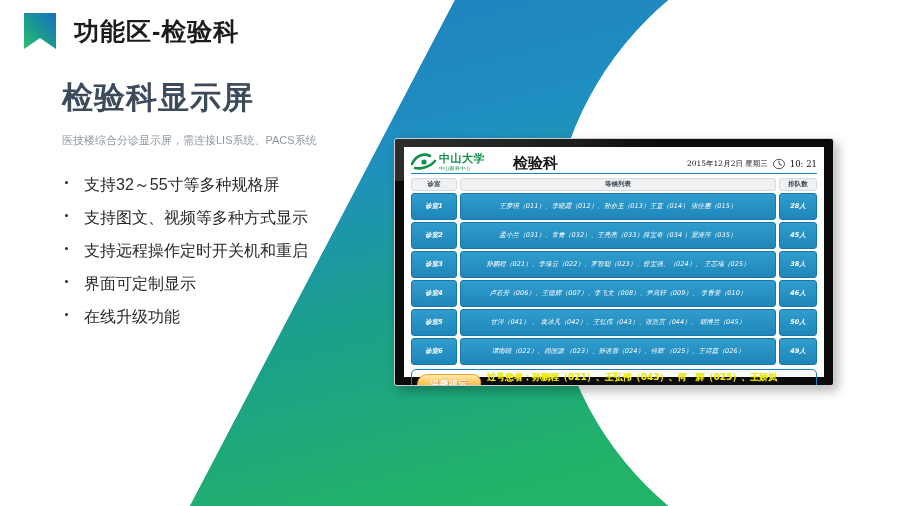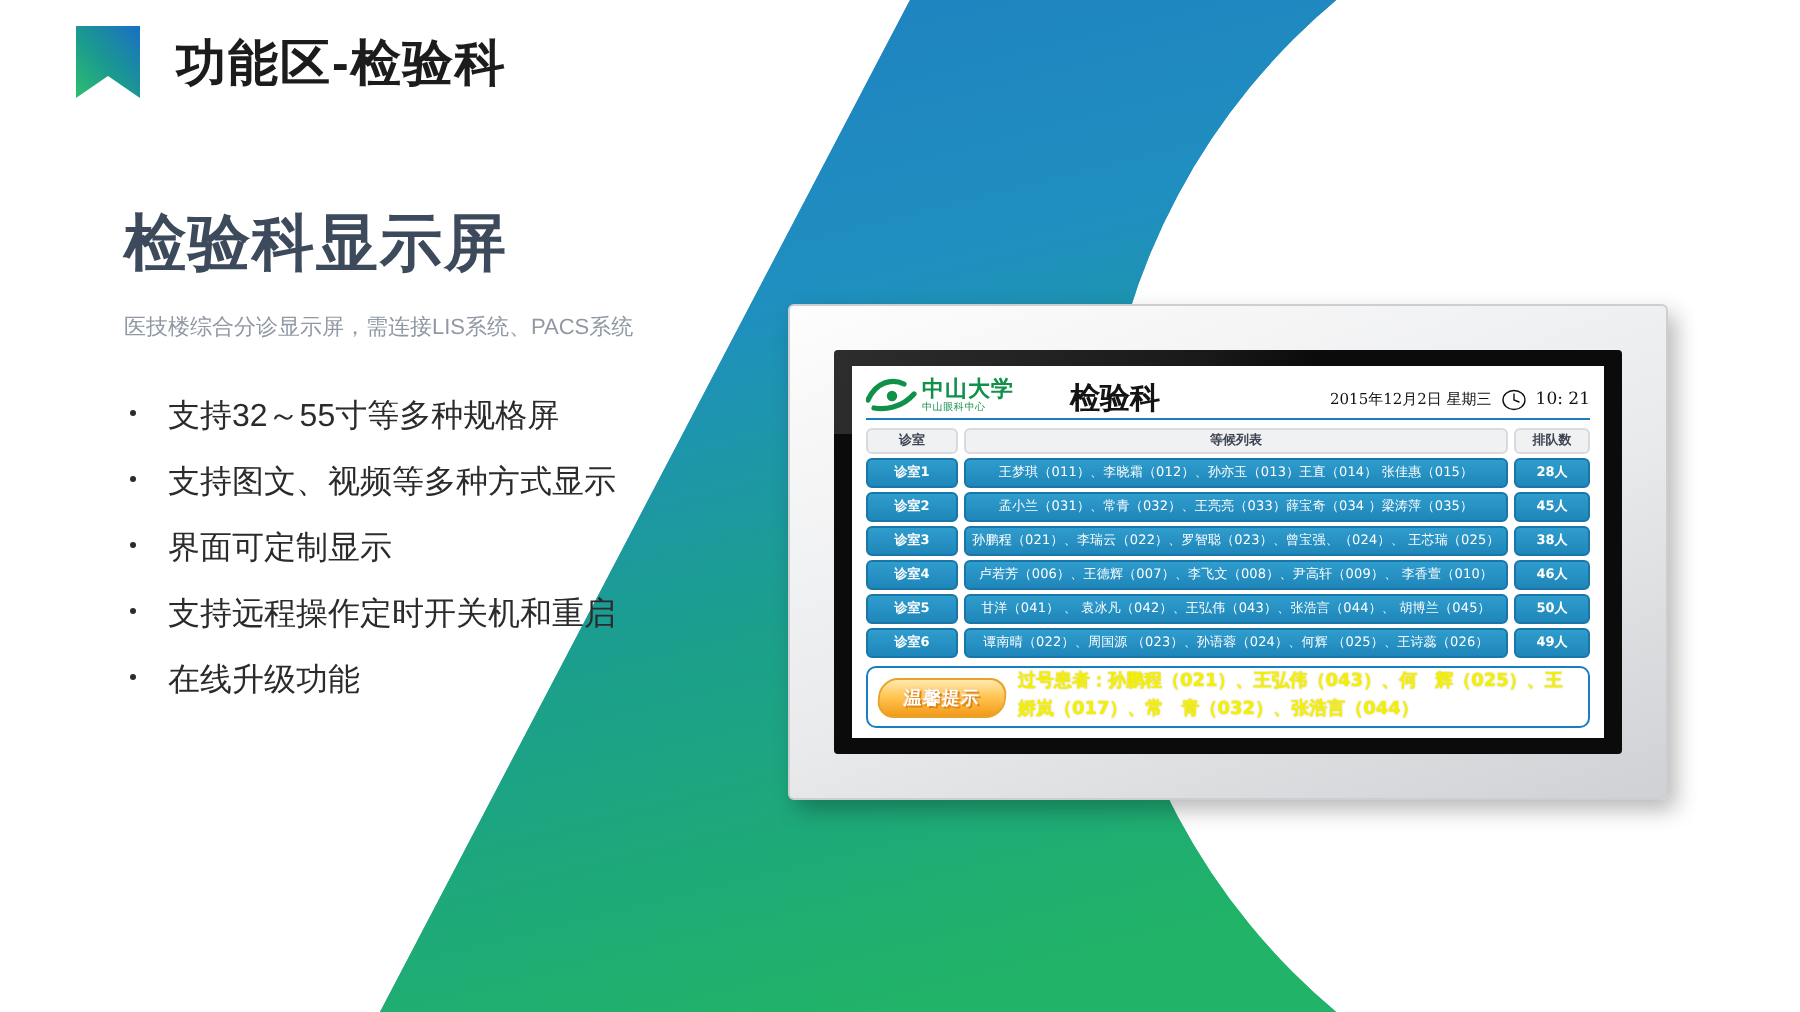--- a/index.html
+++ b/index.html
@@ -39,41 +39,41 @@
   }
 
   
   .header {
     position: absolute;
     left: 0;
     top: 0;
     display: flex;
     align-items: center;
     height: 62px;
-    padding-left: 36px;
+    padding-left: 22px;
   }
   .ribbon {
     width: 36px;
     height: 40px;
     margin-right: 16px;
     flex: none;
   }
   .header-title {
     font-size: 25px;
     font-weight: bold;
     color: #1c1c1c;
     letter-spacing: 1px;
     white-space: nowrap;
   }
 
   
   .left-col {
     position: absolute;
     left: 62px;
-    top: 104px;
+    top: 80px;
     width: 320px;
   }
   .page-title {
     font-size: 31px;
     font-weight: bold;
     color: #3d4a5c;
     letter-spacing: 1px;
     margin: 0 0 14px 0;
     line-height: 1.15;
   }
@@ -104,28 +104,28 @@
     width: 3px;
     height: 3px;
     border-radius: 50%;
     background: #2b2b2b;
   }
 
   
   .monitor {
     position: absolute;
     left: 394px;
-    top: 152px;
+    top: 138px;
     width: 440px;
     height: 248px;
     background: linear-gradient(160deg, #fdfdfd 0%, #e9eaec 55%, #cfd1d4 100%);
     border: 1px solid #cdced1;
     border-radius: 3px;
     box-shadow: 4px 5px 11px rgba(0,0,0,0.28);
-    padding: 22px;
+    padding: 0;
     box-sizing: border-box;
   }
   .monitor-bezel {
     width: 100%;
     height: 100%;
     background: #0b0b0b;
     border-radius: 2px;
     padding: 8px 9px;
     box-sizing: border-box;
     position: relative;
@@ -232,24 +232,25 @@
     background: #f0f1f3;
     border: 1px solid #d8dadd;
     color: #3b4450;
     height: 13px;
     font-weight: bold;
   }
   .tbl-row .cell {
     background: linear-gradient(180deg, #2f9dcd 0%, #1f86b9 100%);
     border: 1px solid #1877a8;
     color: #ffffff;
-    height: 15px;
+    height: 27px;
     font-weight: bold;
     overflow: hidden;
     white-space: nowrap;
+    font-style: italic;
   }
   .tbl-row .col-wait { font-weight: normal; letter-spacing: 0.1px; }
 
   
   .notice {
     margin-top: 4px;
     flex: 1 1 auto;
     display: flex;
     align-items: center;
     gap: 6px;
@@ -336,22 +337,22 @@
     </svg>
     <div class="header-title">功能区-检验科</div>
   </div>
 
   <div class="left-col">
     <h1 class="page-title">检验科显示屏</h1>
     <p class="subtitle">医技楼综合分诊显示屏，需连接LIS系统、PACS系统</p>
     <ul class="bullets">
       <li><span class="dot"></span><span>支持32～55寸等多种规格屏</span></li>
       <li><span class="dot"></span><span>支持图文、视频等多种方式显示</span></li>
+      <li><span class="dot"></span><span>支持远程操作定时开关机和重启</span></li>
       <li><span class="dot"></span><span>界面可定制显示</span></li>
-      <li><span class="dot"></span><span>支持远程操作定时开关机和重启</span></li>
       <li><span class="dot"></span><span>在线升级功能</span></li>
     </ul>
   </div>
 
   <div class="monitor">
     <div class="monitor-bezel">
       <div class="bezel-gloss"></div>
       <div class="screen">
 
         <div class="scr-head">

